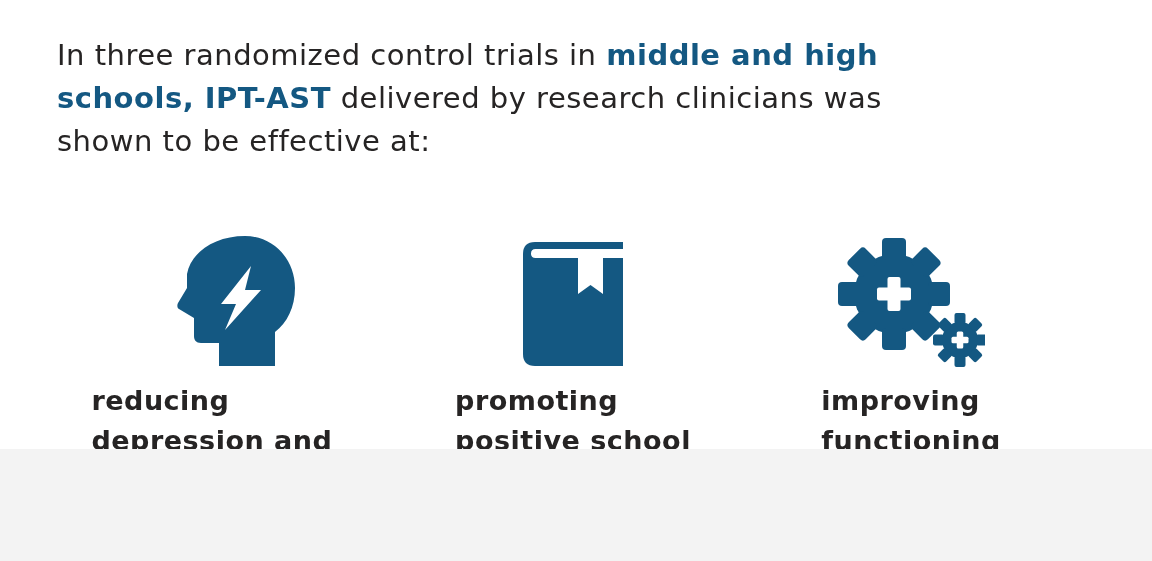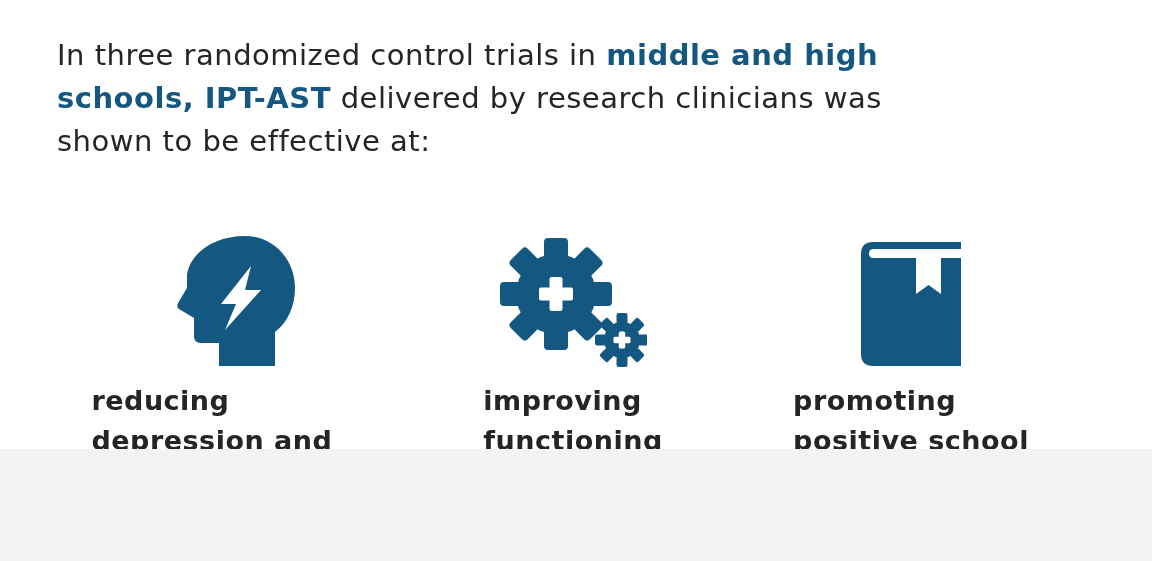--- a/index.html
+++ b/index.html
@@ -78,20 +78,32 @@
           <path class="fill-white" d="M76 32 L46 70 L61 70 L50 96 L86 56 L70 56 Z"></path>
         </svg>
       </div>
       <div class="caption">reducing
 depression and
 anxiety symptoms</div>
     </div>
 
     <div class="col">
       <div class="icon-box">
+        <svg width="100" height="124" viewBox="0 0 100 124" aria-hidden="true">
+          <path class="fill-accent" d="M12 0 H100 V124 H12 Q0 124 0 112 V12 Q0 0 12 0 Z"></path>
+          <path class="fill-white" d="M12.5 7 H100 V16 H12.5 Q8 16 8 11.5 Q8 7 12.5 7 Z M55 16 H80 V52 L67.5 43 L55 52 Z"></path>
+        </svg>
+      </div>
+      <div class="caption">promoting
+positive school
+outcomes</div>
+    </div>
+
+    <div class="col">
+      <div class="icon-box">
         <svg width="148" height="142" viewBox="0 0 148 142" aria-hidden="true">
           <g transform="translate(57,61)">
             <g class="fill-accent">
               <circle r="40"></circle>
               <rect x="-12" y="-56" width="24" height="22" rx="4"></rect>
               <rect x="-12" y="-56" width="24" height="22" rx="4" transform="rotate(45)"></rect>
               <rect x="-12" y="-56" width="24" height="22" rx="4" transform="rotate(90)"></rect>
               <rect x="-12" y="-56" width="24" height="22" rx="4" transform="rotate(135)"></rect>
               <rect x="-12" y="-56" width="24" height="22" rx="4" transform="rotate(180)"></rect>
               <rect x="-12" y="-56" width="24" height="22" rx="4" transform="rotate(225)"></rect>
@@ -119,26 +131,14 @@
               <rect x="-8.5" y="-3.25" width="17" height="6.5" rx="1.5"></rect>
               <rect x="-3.25" y="-8.5" width="6.5" height="17" rx="1.5"></rect>
             </g>
           </g>
         </svg>
       </div>
       <div class="caption">improving
 functioning</div>
     </div>
 
-    <div class="col">
-      <div class="icon-box">
-        <svg width="100" height="124" viewBox="0 0 100 124" aria-hidden="true">
-          <path class="fill-accent" d="M12 0 H100 V124 H12 Q0 124 0 112 V12 Q0 0 12 0 Z"></path>
-          <path class="fill-white" d="M12.5 7 H100 V16 H12.5 Q8 16 8 11.5 Q8 7 12.5 7 Z M55 16 H80 V52 L67.5 43 L55 52 Z"></path>
-        </svg>
-      </div>
-      <div class="caption">promoting
-positive school
-outcomes</div>
-    </div>
-
   </div>
 </div>
 
 </body></html>

